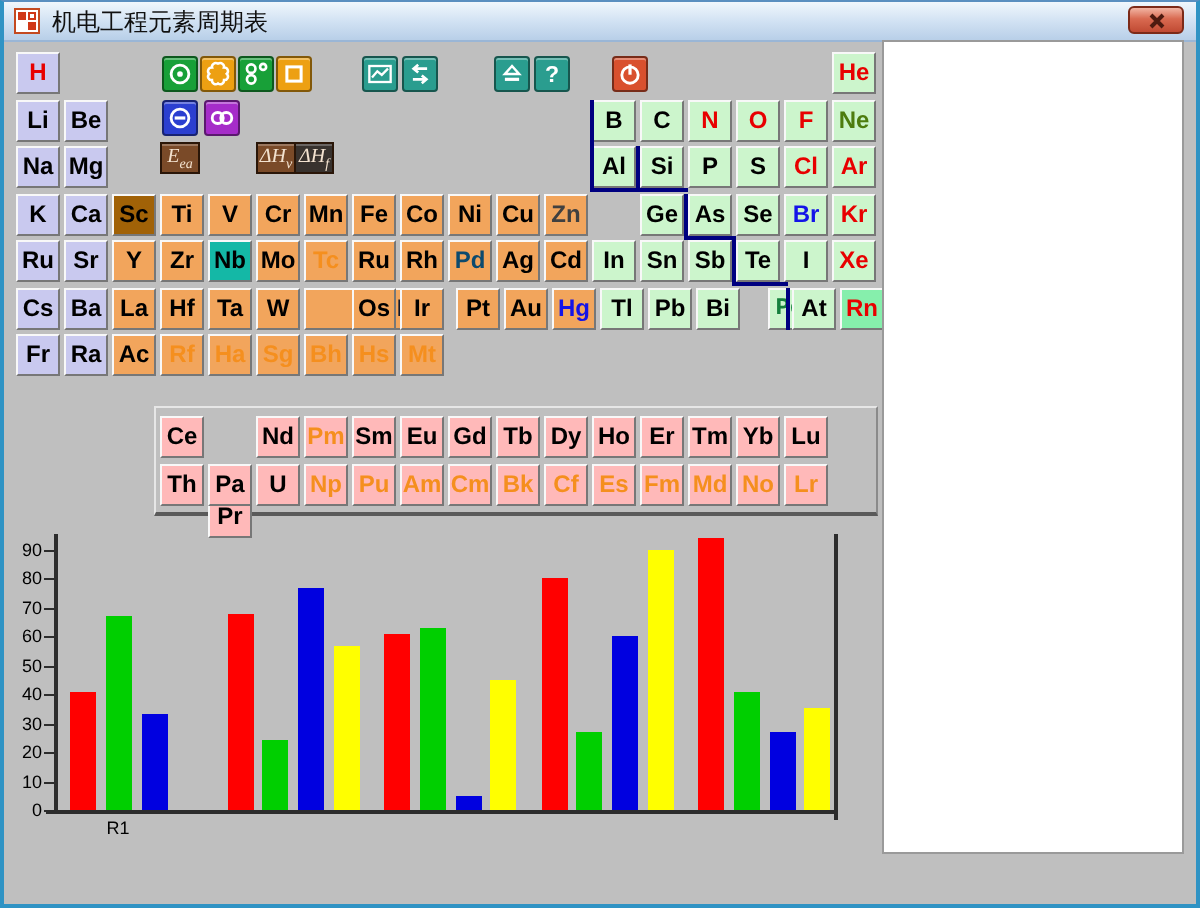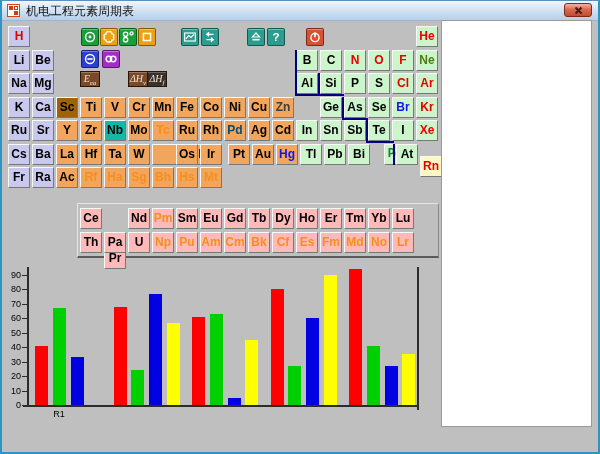--- a/index.html
+++ b/index.html
@@ -191,21 +191,21 @@
       <div class="cell" style="left: 174px; top: 142.5px; background: rgb(242, 165, 92); color: rgb(0, 0, 0);">Os</div>
       <div class="cell" style="left: 198px; top: 142.5px; background: rgb(242, 165, 92); color: rgb(0, 0, 0);">Ir</div>
       <div class="cell" style="left: 226px; top: 142.5px; background: rgb(242, 165, 92); color: rgb(0, 0, 0);">Pt</div>
       <div class="cell" style="left: 250px; top: 142.5px; background: rgb(242, 165, 92); color: rgb(0, 0, 0);">Au</div>
       <div class="cell" style="left: 274px; top: 142.5px; background: rgb(242, 165, 92); color: rgb(20, 20, 232);">Hg</div>
       <div class="cell" style="left: 298px; top: 142.5px; background: rgb(204, 245, 204); color: rgb(0, 0, 0);">Tl</div>
       <div class="cell" style="left: 322px; top: 142.5px; background: rgb(204, 245, 204); color: rgb(0, 0, 0);">Pb</div>
       <div class="cell" style="left: 346px; top: 142.5px; background: rgb(204, 245, 204); color: rgb(0, 0, 0);">Bi</div>
       <div class="cell" style="left: 382px; top: 142.5px; background: rgb(204, 245, 204); color: #15803d; font-family: Liberation Mono, monospace;">Po</div>
       <div class="cell" style="left: 394px; top: 142.5px; background: rgb(204, 245, 204); color: rgb(0, 0, 0);">At</div>
-      <div class="cell" style="left: 418px; top: 142.5px; background: #fef9c3; color: rgb(232, 0, 0); margin-top: 12px;">Rn</div>
+      <div class="cell" style="left: 418px; top: 142.5px; background: #86efac; color: rgb(232, 0, 0);">Rn</div>
       <div class="cell" style="left: 6px; top: 166px; background: rgb(201, 201, 239); color: rgb(0, 0, 0);">Fr</div>
       <div class="cell" style="left: 30px; top: 166px; background: rgb(201, 201, 239); color: rgb(0, 0, 0);">Ra</div>
       <div class="cell" style="left: 54px; top: 166px; background: rgb(242, 165, 92); color: rgb(0, 0, 0);">Ac</div>
       <div class="cell" style="left: 78px; top: 166px; background: rgb(242, 165, 92); color: rgb(245, 143, 30);">Rf</div>
       <div class="cell" style="left: 102px; top: 166px; background: rgb(242, 165, 92); color: rgb(245, 143, 30);">Ha</div>
       <div class="cell" style="left: 126px; top: 166px; background: rgb(242, 165, 92); color: rgb(245, 143, 30);">Sg</div>
       <div class="cell" style="left: 150px; top: 166px; background: rgb(242, 165, 92); color: rgb(245, 143, 30);">Bh</div>
       <div class="cell" style="left: 174px; top: 166px; background: rgb(242, 165, 92); color: rgb(245, 143, 30);">Hs</div>
       <div class="cell" style="left: 198px; top: 166px; background: rgb(242, 165, 92); color: rgb(245, 143, 30);">Mt</div>
     </div>

